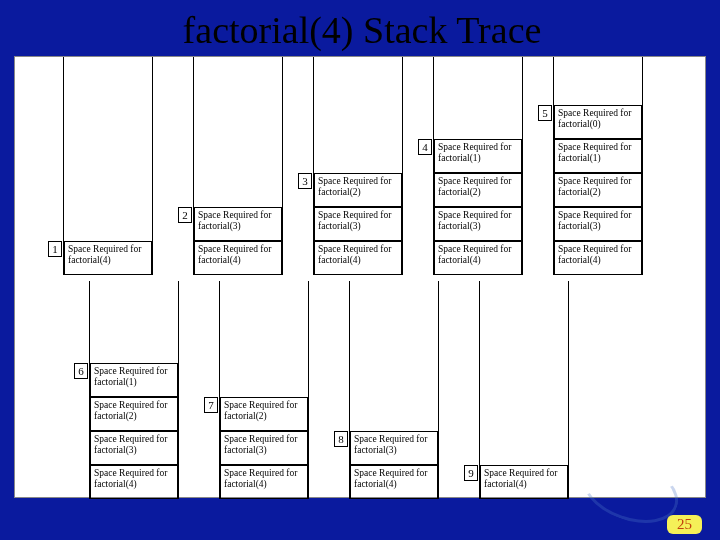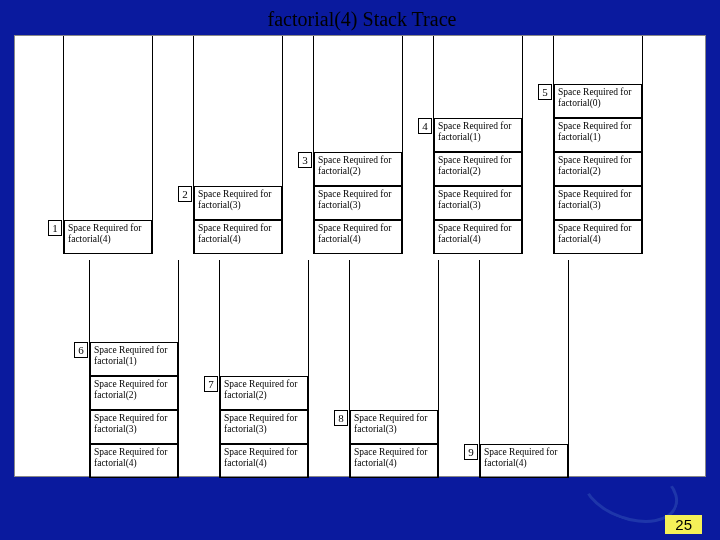--- a/index.html
+++ b/index.html
@@ -8,21 +8,21 @@
     width: 720px;
     height: 540px;
     background: #0a1a9e;
     font-family: "Times New Roman", serif;
     overflow: hidden;
     position: relative;
   }
   .title {
     text-align: center;
     color: #000;
-    font-size: 20px;
+    font-size: 38px;
     padding: 8px 0 4px 4px;
     font-family: "Times New Roman", serif;
   }
   .canvas {
     background: #fff;
     margin: 0 14px;
     width: 692px;
     height: 442px;
     position: relative;
     border: 1px solid #888;
@@ -61,25 +61,25 @@
     text-align: center;
     line-height: 14px;
     background: #fff;
     font-family: "Times New Roman", serif;
   }
   .footer {
     position: absolute;
     bottom: 6px;
     right: 18px;
     background: #f5f058;
-    color: #000000;
+    color: #c2410c;
     font-size: 15px;
     padding: 1px 10px;
-    border-radius: 0;
-    font-family: Liberation Sans, sans-serif;
+    border-radius: 6px;
+    font-family: Liberation Serif, serif;
   }
   .swoosh {
     position: absolute;
     bottom: 20px;
     right: 40px;
     width: 100px;
     height: 60px;
     border: 3px solid rgba(80,120,200,0.3);
     border-radius: 50%;
     border-top-color: transparent;

